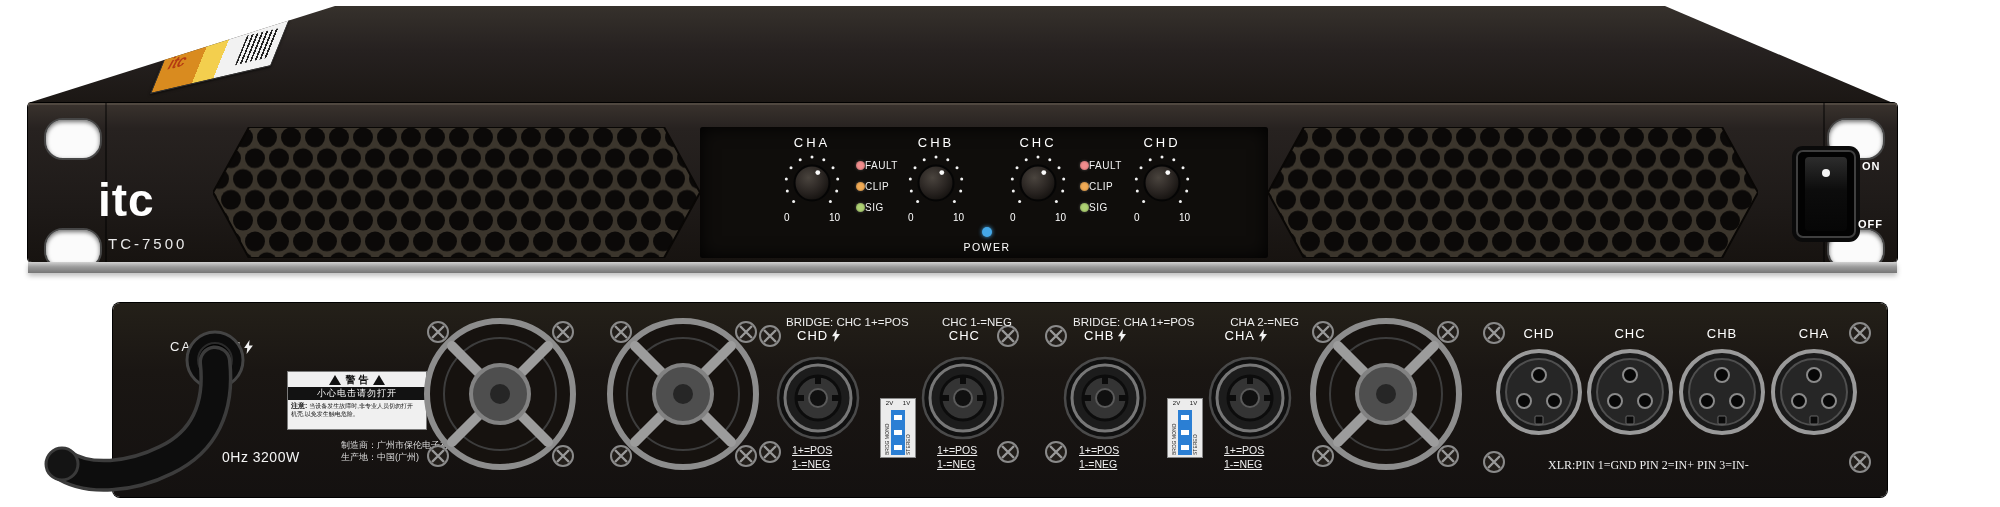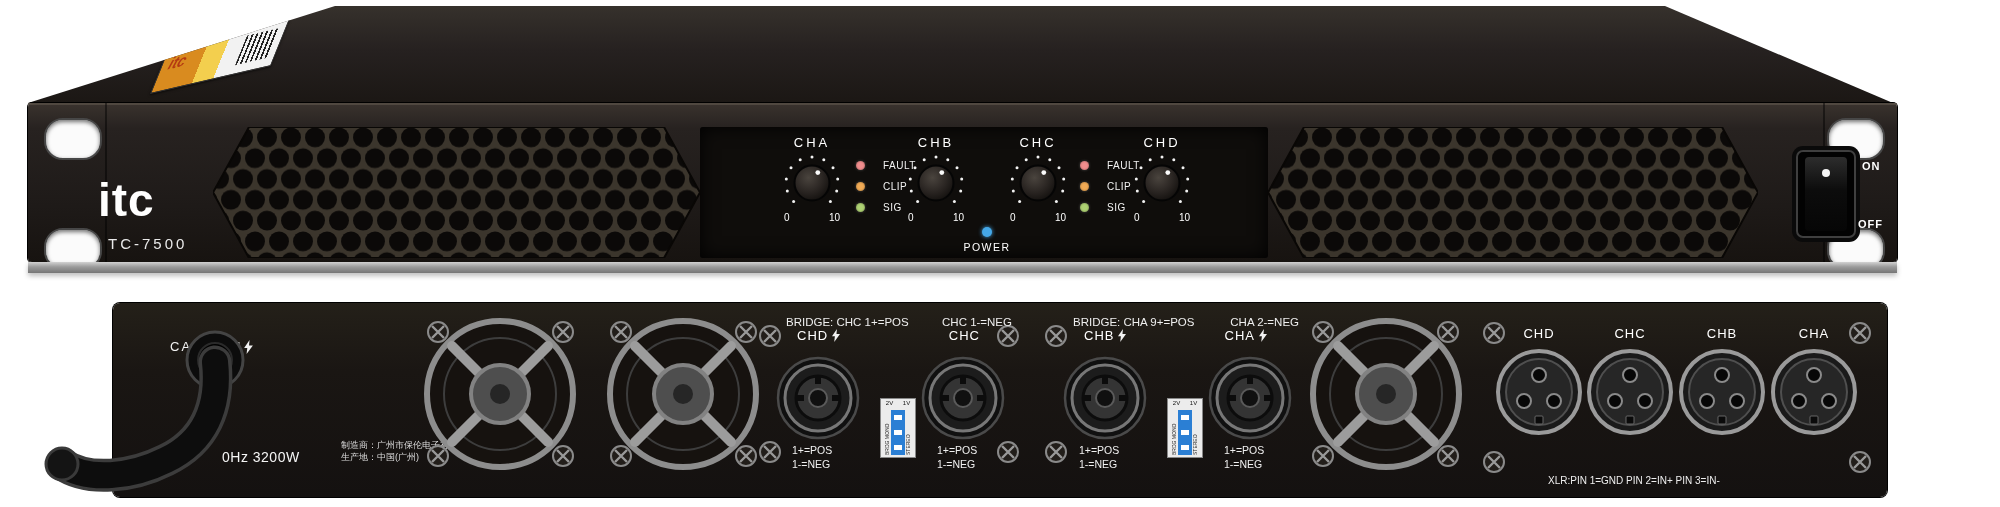--- a/index.html
+++ b/index.html
@@ -33,21 +33,21 @@
 
   .ctrl{position:absolute;left:672px;top:24px;width:568px;height:131px;background:#0f0d0b;
     border-radius:3px;box-shadow:inset 0 0 18px #000;}
   .ch{position:absolute;top:8px;width:64px;text-align:center;}
   .ch-a{left:80px;} .ch-b{left:204px;} .ch-c{left:306px;} .ch-d{left:430px;}
   .ch-label{font-size:13px;letter-spacing:3px;color:#fff;}
   .knob{width:60px;height:60px;margin-top:3px;}
   .scale{display:flex;justify-content:space-between;padding:0 4px;font-size:10px;color:#fff;margin-top:-5px;}
   .leds{position:absolute;top:33px;display:flex;flex-direction:column;gap:10px;}
   .leds-1{left:156px;} .leds-2{left:380px;}
-  .led-row{display:flex;align-items:center;gap:18px;height:11px;text-align:right;}
+  .led-row{display:flex;align-items:center;gap:0;height:11px;text-align:right;}
   .led{width:9px;height:9px;border-radius:50%;box-shadow:0 0 3px rgba(255,255,255,.25),inset 0 0 2px rgba(0,0,0,.4);}
   .led-fault{background:var(--led-fault,#f08080);}
   .led-clip{background:var(--led-clip,#f0a850);}
   .led-sig{background:var(--led-sig,#a8cc70);}
   .led-label{font-size:10px;letter-spacing:.5px;color:#f2f2f2;}
   .power-block{position:absolute;left:252px;top:100px;width:70px;text-align:center;}
   .power-led{width:10px;height:10px;border-radius:50%;margin:0 auto;background:var(--led-power,#45a8e8);box-shadow:0 0 4px var(--led-power,#45a8e8);}
   .power-label{margin-top:4px;font-size:10.5px;letter-spacing:1.5px;color:#fff;}
 
   .power-switch{position:absolute;left:1768px;top:47px;width:56px;height:84px;border-radius:7px;
@@ -82,36 +82,36 @@
 
   .sp-group{position:absolute;top:5px;width:250px;height:165px;}
   .sp-g1{left:663px;} .sp-g2{left:950px;}
   .bridge-line{position:absolute;left:0;right:0;top:8px;display:flex;justify-content:space-between;
     padding:0 14px 0 10px;font-size:11.5px;color:#eee;white-space:nowrap;}
   .ch-line{position:absolute;left:0;right:0;top:20px;display:flex;justify-content:space-between;
     padding:0 46px 0 21px;font-size:13px;letter-spacing:1px;color:#fff;}
   .ch-name{display:flex;align-items:center;gap:4px;}
   .speakon{position:absolute;width:84px;height:84px;top:48px;}
   .sp-left{left:0;} .sp-right{left:145px;}
-  .posneg{position:absolute;top:136px;font-size:10.5px;line-height:1.3;color:#f0f0f0;}
+  .posneg{position:absolute;top:136px;font-size:10.5px;line-height:1.3;color:#f0f0f0;text-decoration:underline;}
   .pn-left{left:16px;} .pn-right{left:161px;}
   .dip{position:absolute;left:104px;top:90px;width:34px;height:58px;background:#ececec;border:1px solid #888;
     display:flex;flex-direction:column;}
   .dip-top{display:flex;justify-content:space-around;font-size:6px;color:#111;padding-top:1px;height:9px;}
   .dip-mid{flex:1;display:flex;align-items:stretch;justify-content:center;gap:1px;padding:1px 1px 2px;}
   .dip-lbl{writing-mode:vertical-rl;transform:rotate(180deg);font-size:5px;color:#222;line-height:1.1;}
   .dip-blue{width:14px;background:#2b7fd4;display:flex;flex-direction:column;justify-content:space-around;align-items:center;}
   .dip-blue i{display:block;width:8px;height:5px;background:#fff;}
 
   .xlr-area{position:absolute;left:1377px;top:23px;width:380px;height:150px;}
   .xlr-unit{position:absolute;top:0;width:88px;text-align:center;}
   .xu-0{left:5px;} .xu-1{left:96px;} .xu-2{left:188px;} .xu-3{left:280px;}
   .xlr-label{font-size:13px;letter-spacing:1px;color:#fff;height:16px;}
   .xlr-svg{width:88px;height:88px;margin-top:6px;}
-  .xlr-pininfo{position:absolute;left:58px;top:149px;font-size:10px;color:#eee;white-space:nowrap;}
+  .xlr-pininfo{position:absolute;left:58px;top:132px;font-size:12px;color:#eee;white-space:nowrap;font-family:Liberation Serif, serif;}
 
   .cable-layer{position:absolute;left:0;top:0;width:420px;height:507px;z-index:5;pointer-events:none;}
   .hidden-defs{position:absolute;width:0;height:0;overflow:hidden;}
 </style>
 </head>
 <body>
 
 <svg class="hidden-defs" aria-hidden="true">
   <defs>
     <pattern id="hexmesh" width="24" height="41.6" patternUnits="userSpaceOnUse">
@@ -293,20 +293,32 @@
 
   <div class="rear">
 
     <div class="caution">
       <span>CAUTION</span>
       <svg class="bolt" width="9" height="14">
           <use href="#bolt-sym"></use>
         </svg>
     </div>
 
+    <div class="warning-sticker">
+      <div class="ws-r1">
+        <span class="tri"></span>
+        <span>警 告</span>
+        <span class="tri"></span>
+      </div>
+      <div class="ws-r2">小心电击请勿打开</div>
+      <div class="ws-r3">
+        <span class="ws-note-label">注意:</span><span>当设备发生故障时,非专业人员切勿打开</span><br>
+        <span>机壳,以免发生触电危险。</span>
+      </div>
+    </div>
 
     <div class="power-rating">0Hz 3200W</div>
     <div class="mfr">
       <span>制造商：广州市保伦电子有限公司</span><br>
       <span>生产地：中国(广州)</span>
     </div>
 
     <svg class="fan" style="left:307px;top:11px;">
         <use href="#fan-sym"></use>
       </svg>
@@ -426,21 +438,21 @@
         <span>1-=NEG</span>
       </div>
       <div class="posneg pn-right">
         <span>1+=POS</span><br>
         <span>1-=NEG</span>
       </div>
     </div>
 
     <div class="sp-group sp-g2">
       <div class="bridge-line">
-        <span>BRIDGE: CHA 9+=POS</span>
+        <span>BRIDGE: CHA 1+=POS</span>
         <span>CHA 2-=NEG</span>
       </div>
       <div class="ch-line">
         <span class="ch-name">
           <span>CHB</span>
           <svg class="bolt" width="8" height="13">
               <use href="#bolt-sym"></use>
             </svg>
         </span>
         <span class="ch-name">

